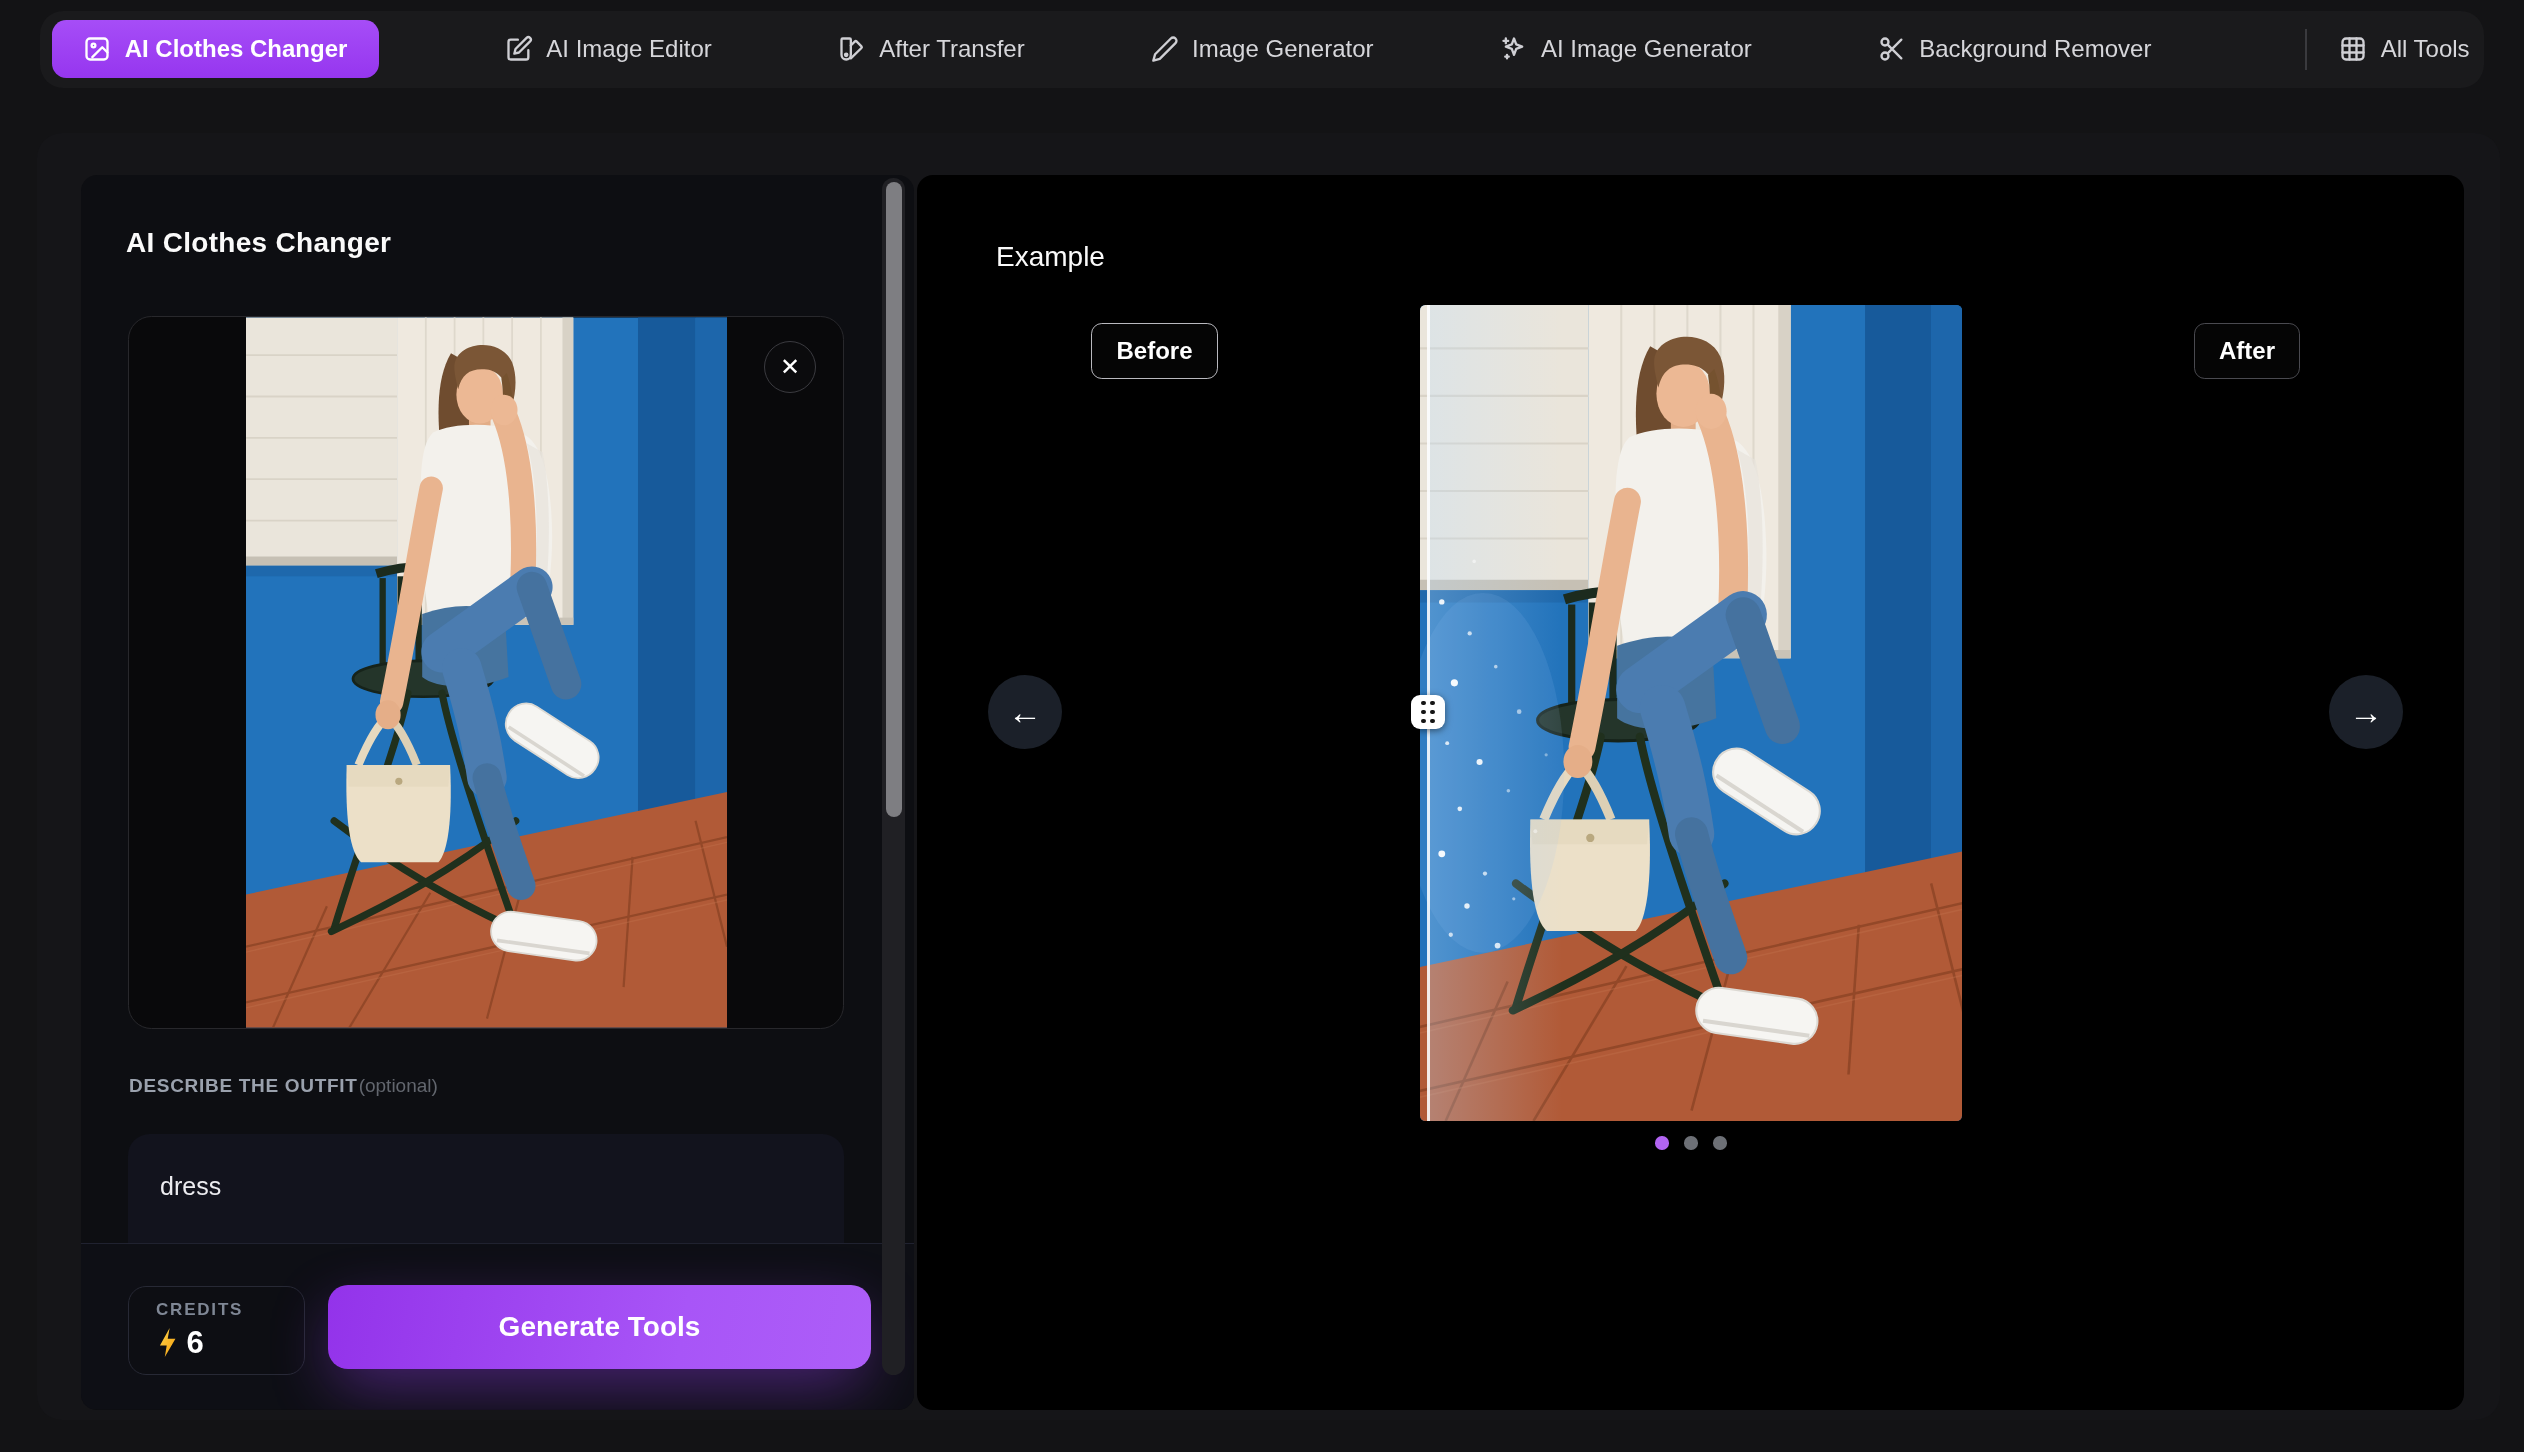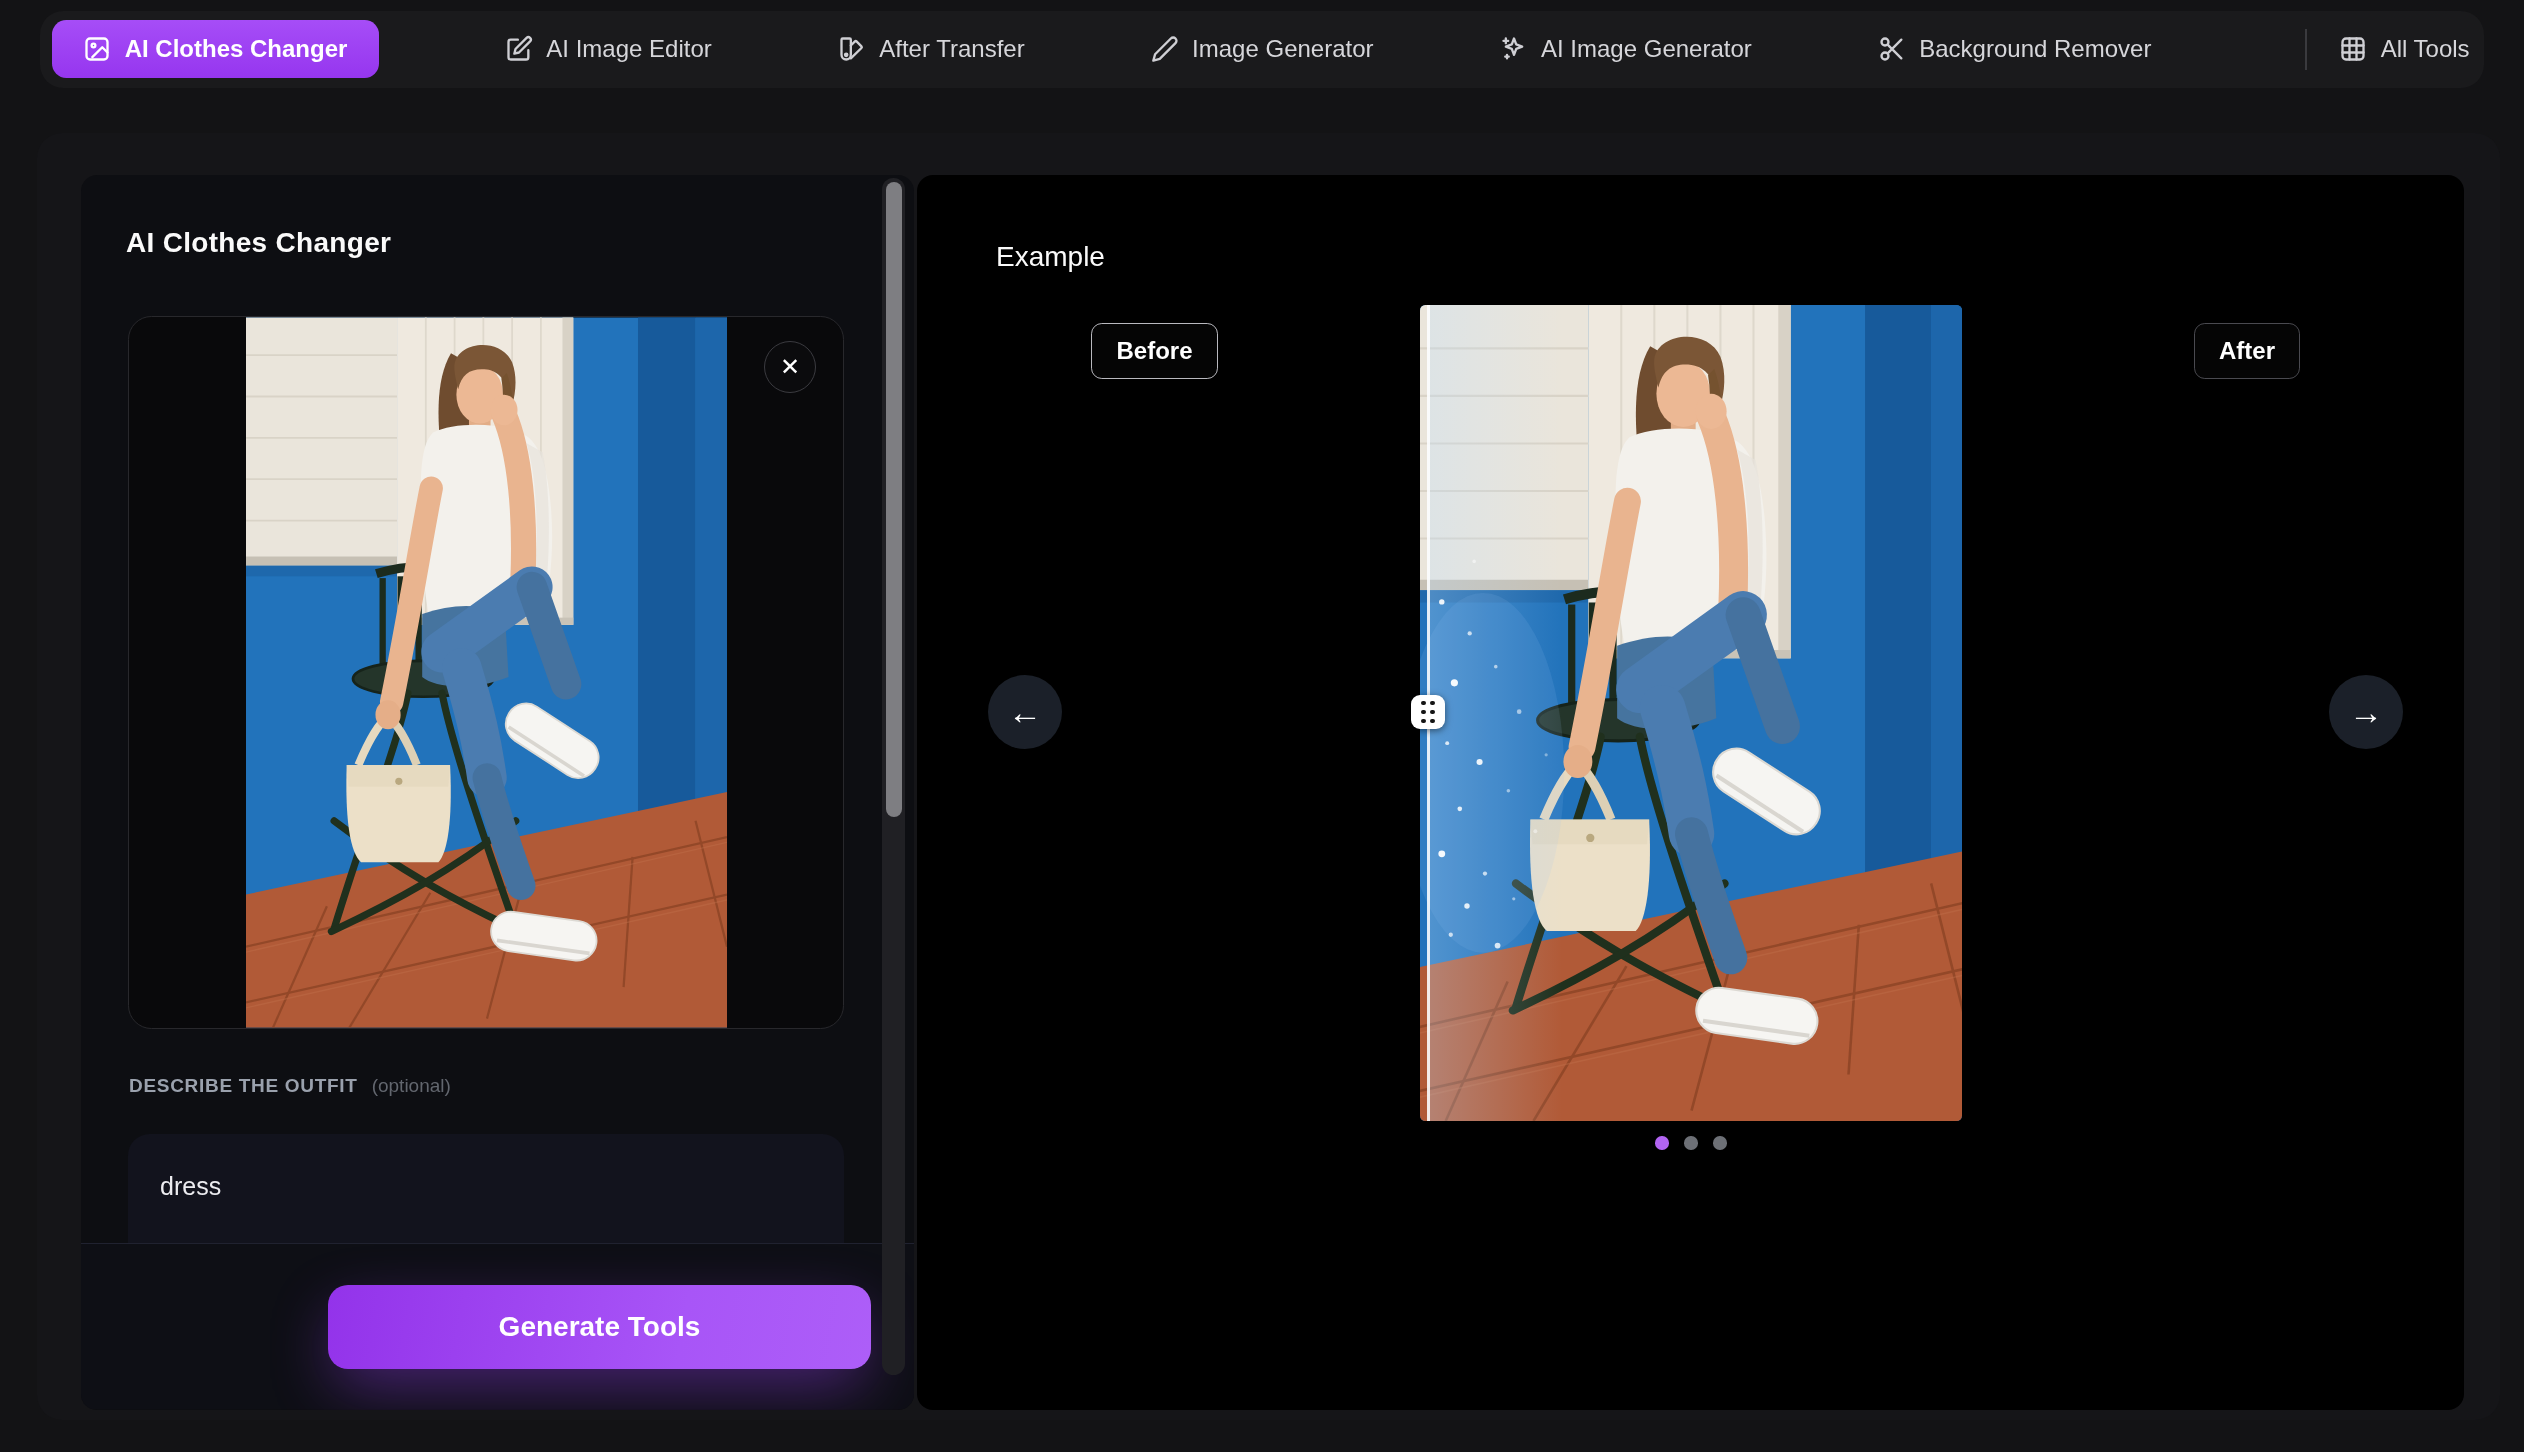--- a/index.html
+++ b/index.html
@@ -32,21 +32,21 @@
   .panel-title { position:absolute; left:45px; top:52px; color:#fafafa;
                  font-size:28px; font-weight:700; letter-spacing:0.3px; }
   .upload-card { position:absolute; left:47px; top:141px; width:716px; height:713px;
                  background:#09090b; border:0.9px solid #28282c; border-radius:23.4px;
                  display:flex; align-items:center; justify-content:center; overflow:hidden; }
   .upload-card svg.photo { display:block; }
   .close-btn { position:absolute; right:27px; top:24px; width:52px; height:52px;
                border-radius:50%; border:1.8px solid #3b3b40; background:#0b0b0d;
                color:#fff; font-size:24px; display:flex; align-items:center;
                justify-content:center; cursor:pointer; }
-  .describe-row { position:absolute; left:48px; top:900px; display:flex; gap:14px;
+  .describe-row { position:absolute; left:48px; top:900px; display:flex; gap:1px;
                   align-items:baseline; }
   .describe-label { color:#9aa1ad; font-size:19px; font-weight:700; letter-spacing:0.7px; }
   .optional-label { color:#62666e; font-size:19px; font-weight:400; }
   .outfit-input { position:absolute; left:47px; top:959px; width:716px; height:109px;
                   background:#12131d; border:none; outline:none; resize:none;
                   border-radius:21.6px 21.6px 0 0; color:#ececf0; font-size:25px;
                   font-family:"Liberation Sans", sans-serif; padding:38px 32px; }
   .panel-footer { position:relative; height:166px; background:#0e0f15;
                   border-top:0.9px solid #202230; }
   .credits-box { position:absolute; left:47px; top:42px; width:177px; height:89px;
@@ -287,20 +287,29 @@
       </div>
 
       <div class="describe-row">
         <span class="describe-label">DESCRIBE THE OUTFIT</span>
         <span class="optional-label">(optional)</span>
       </div>
       <textarea class="outfit-input" style="">dress</textarea>
     </div>
 
     <div class="panel-footer">
+      <div class="credits-box">
+        <div class="credits-label">CREDITS</div>
+        <div class="credits-value-row">
+          <svg viewBox="0 0 24 32">
+            <polygon points="14,1 4,19 11,19 9,31 20,12 12,12" fill="url(#boltGrad)"></polygon>
+          </svg>
+          <span class="credits-value">6</span>
+        </div>
+      </div>
       <button class="generate-btn">Generate Tools</button>
     </div>
   </section>
 
   <div class="scrollbar-track">
     <div class="scrollbar-thumb"></div>
   </div>
 
   <section class="right-panel">
     <h2 class="example-title">Example</h2>

